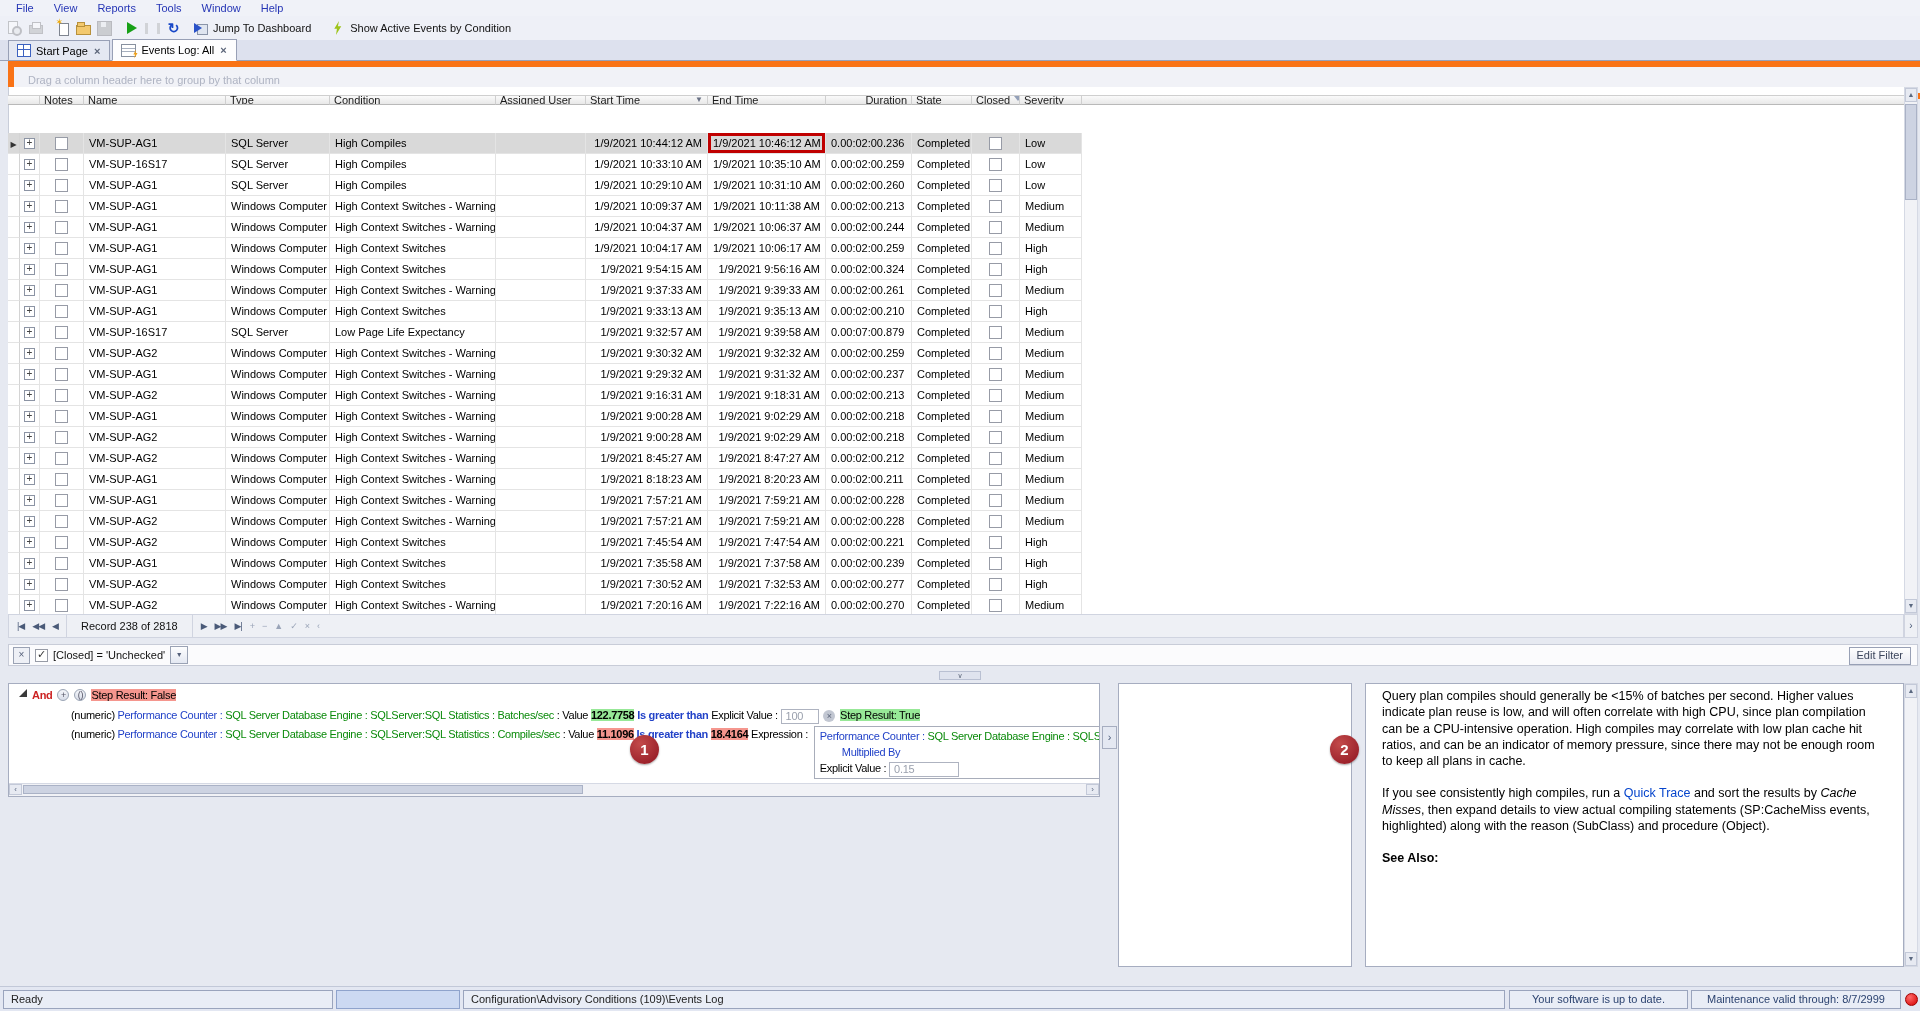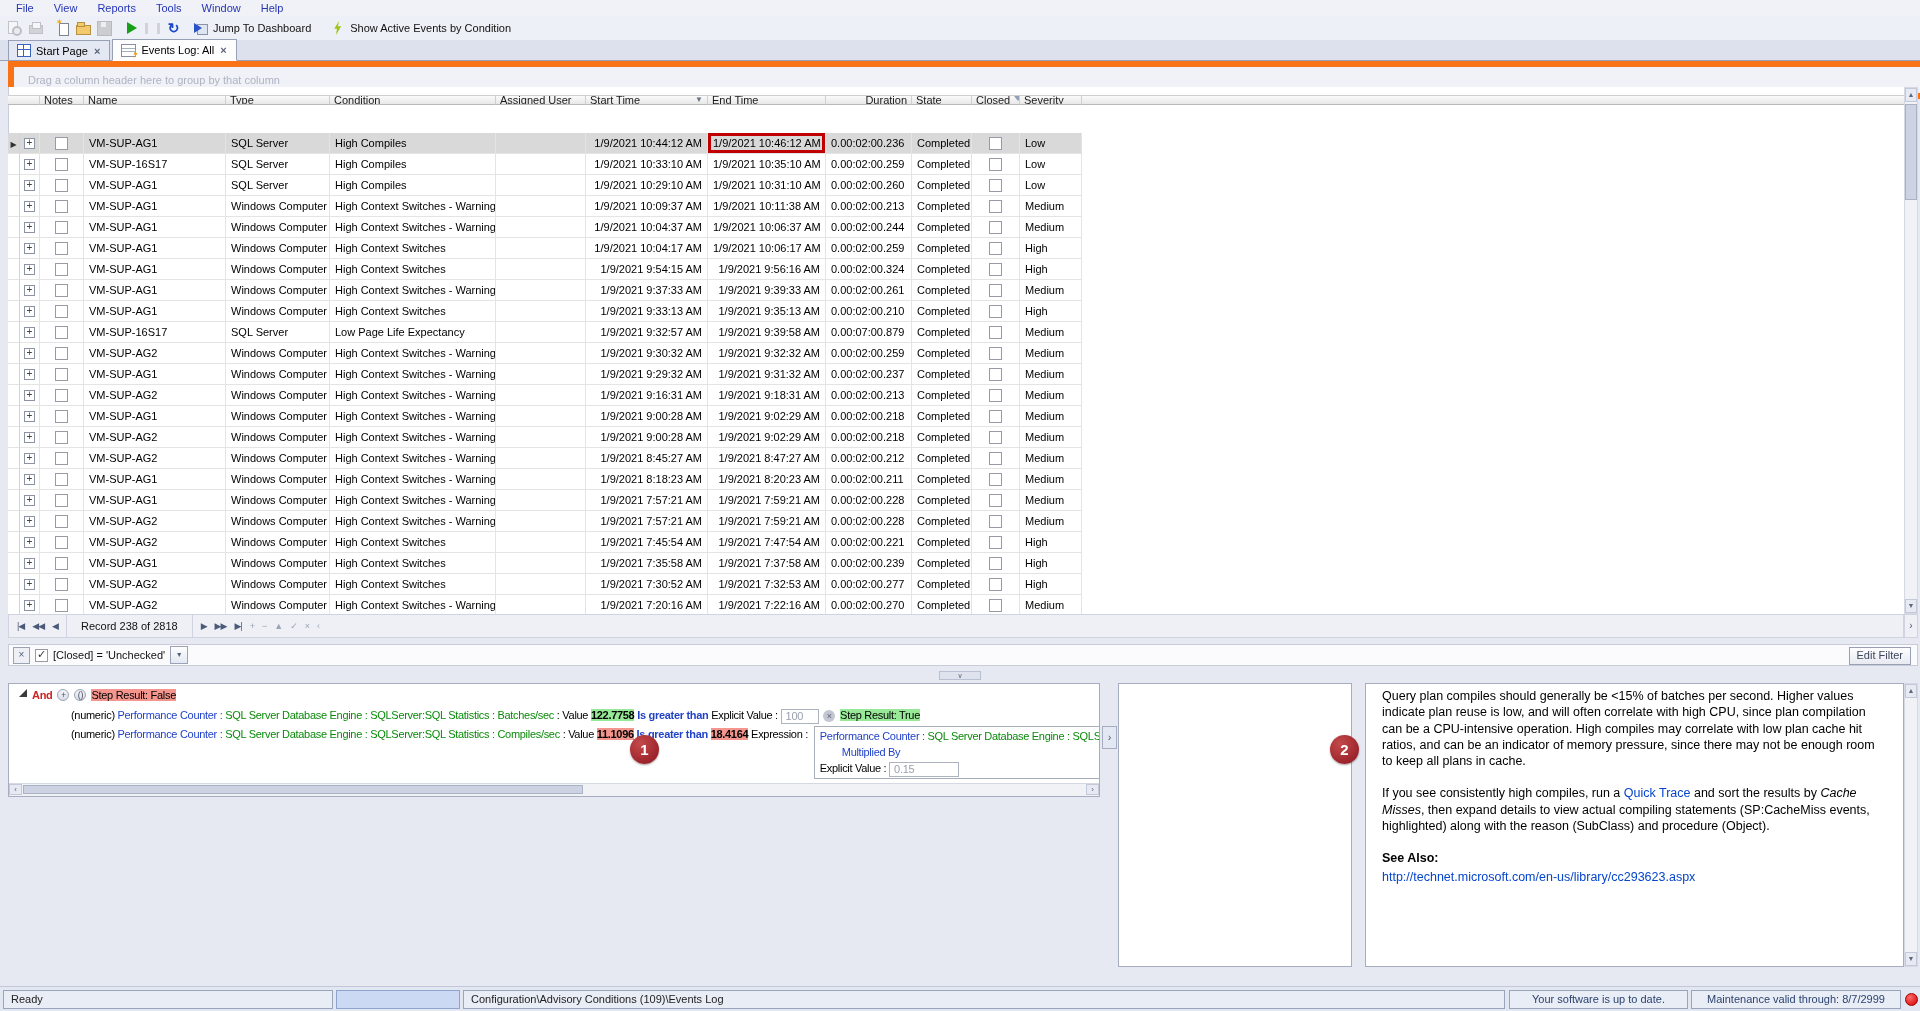--- a/index.html
+++ b/index.html
@@ -849,21 +849,20 @@
 
 <div class="abs pane-expand-btn">›</div>
 
 <div class="abs mid-panel"></div>
 
 <div class="abs help-panel">
   <div class="help-inner">
     <p>Query plan compiles should generally be &lt;15% of batches per second. Higher values indicate plan reuse is low, and will often correlate with high CPU, since plan compilation can be a CPU-intensive operation. High compiles may correlate with low plan cache hit ratios, and can be an indicator of memory pressure, since there may not be enough room to keep all plans in cache.</p>
     <p><span>If you see consistently high compiles, run a </span><span class="hlink">Quick Trace</span><span> and sort the results by </span><i>Cache Misses</i><span>, then expand details to view actual compiling statements (SP:CacheMiss events, highlighted) along with the reason (SubClass) and procedure (Object).</span></p>
     <div class="see-also">See Also:</div>
-    <div class="linkline"><span class="hlink">http://technet.microsoft.com/en-us/library/cc293623.aspx</span></div>
   </div>
 </div>
 
 <div class="abs bottom-vscroll">
   <span class="sbtn" style="top:0">▲</span>
   <span class="sbtn" style="bottom:0">▼</span>
 </div>
 
 <div class="abs callout" id="callout1">1</div>
 <div class="abs callout" id="callout2">2</div>

